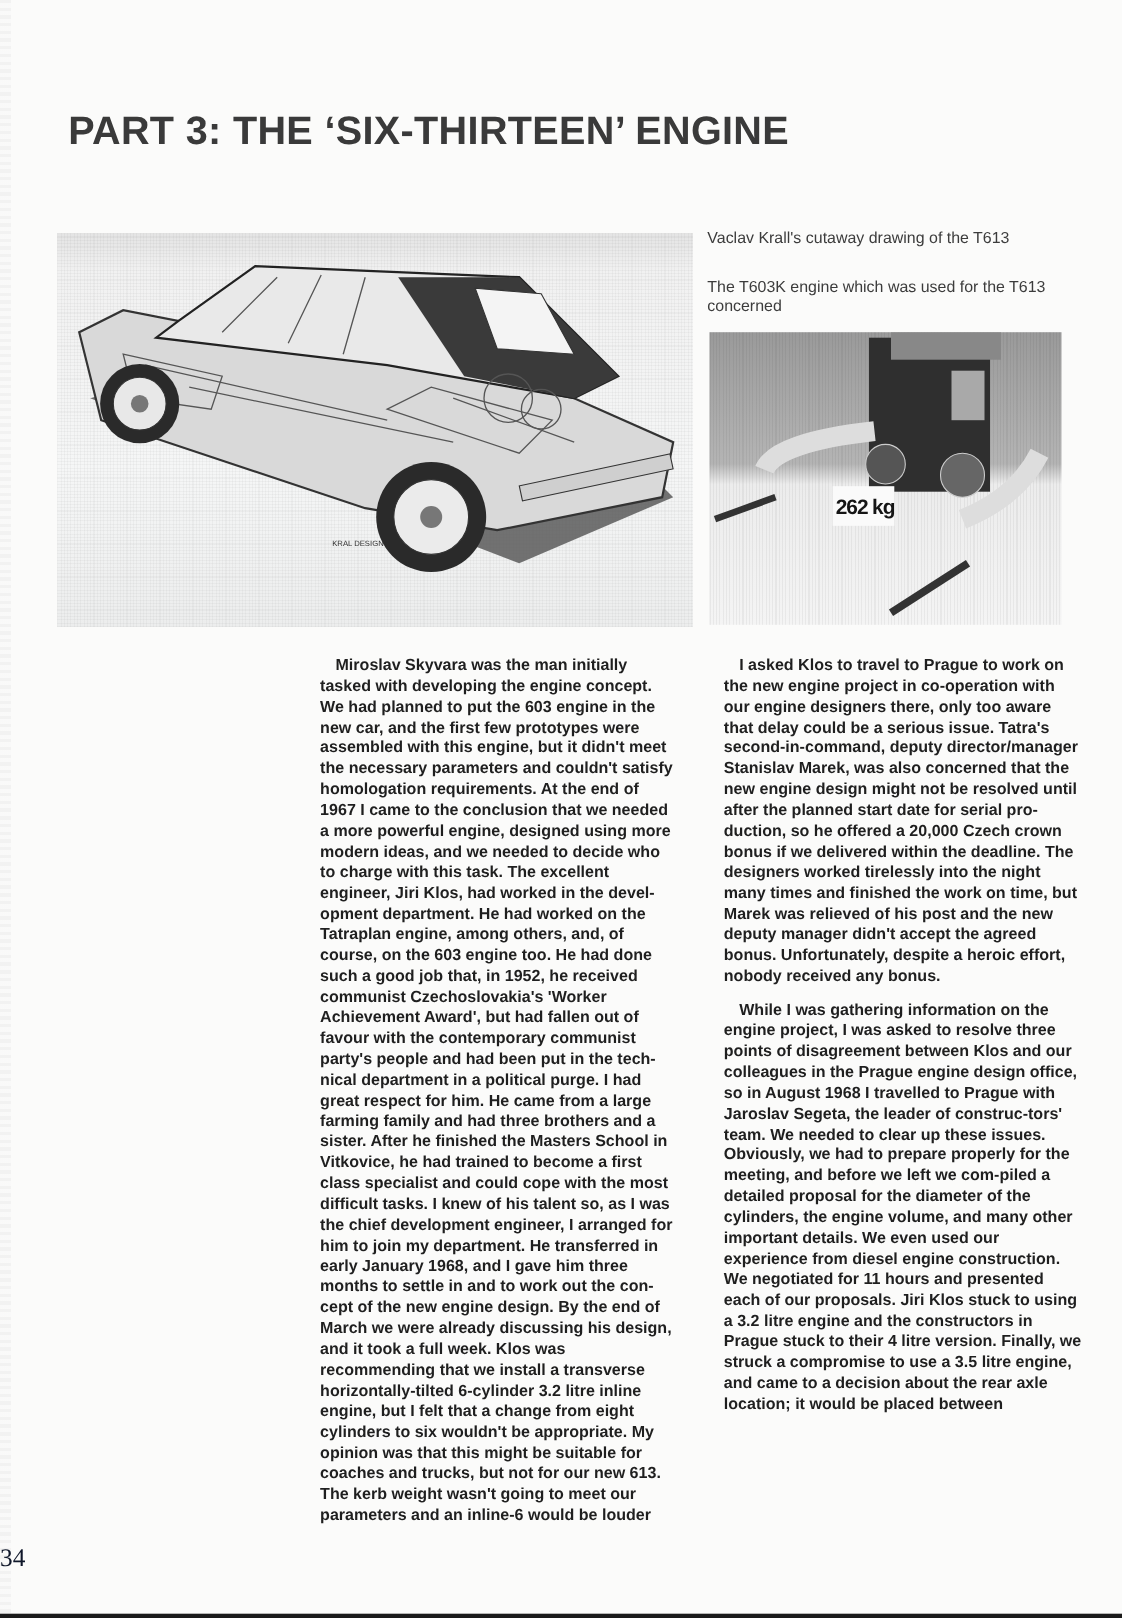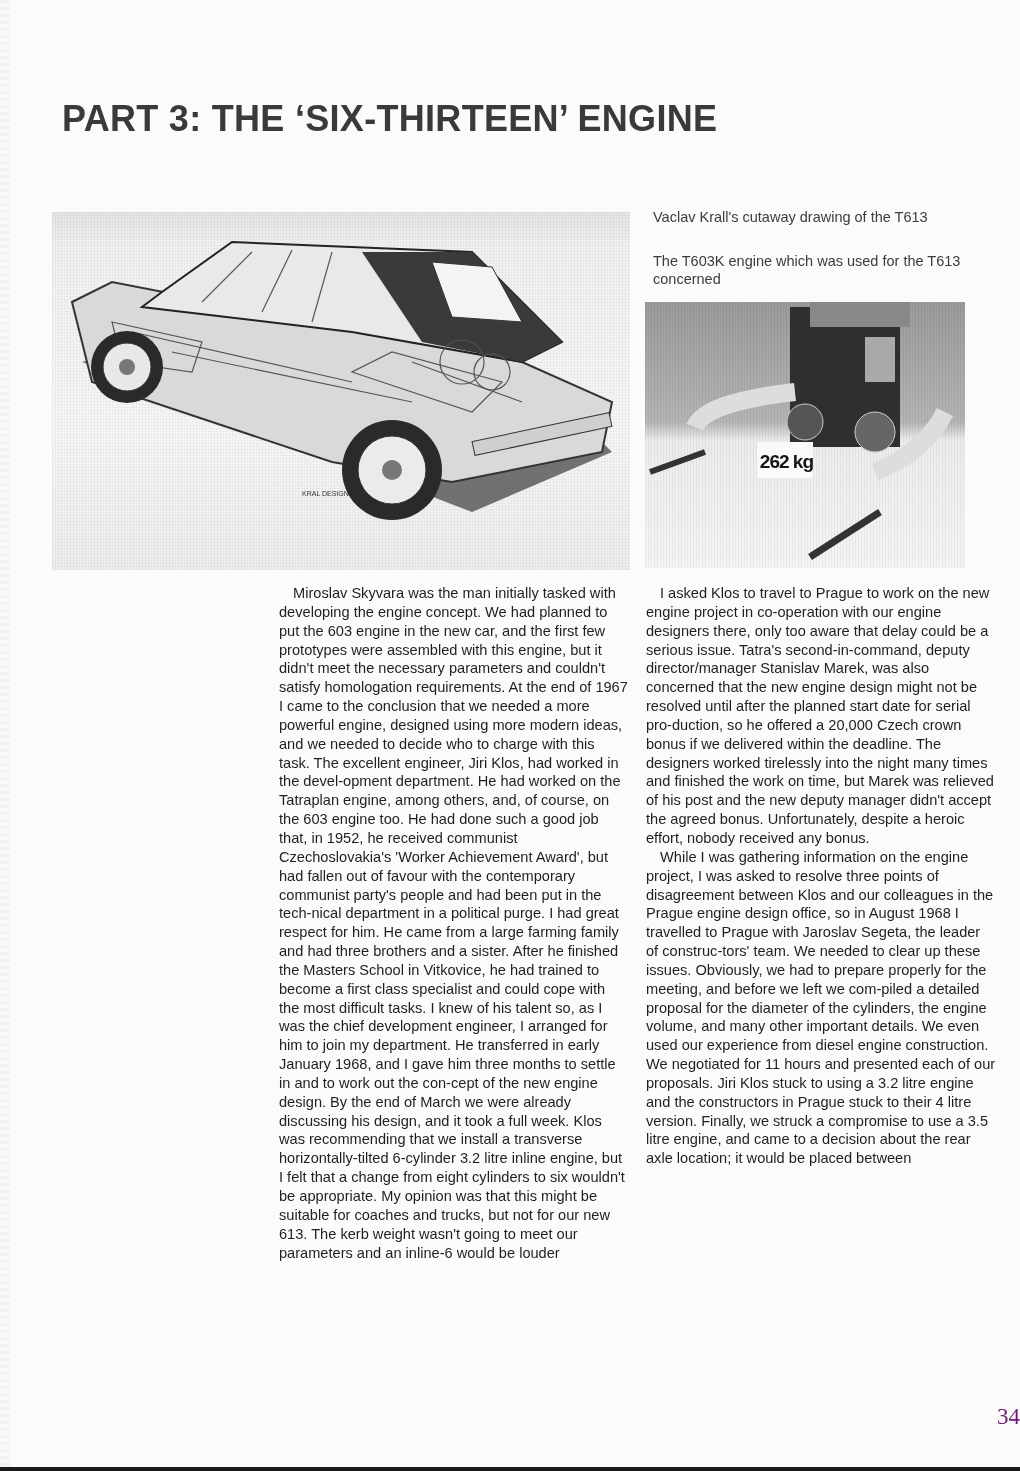--- a/index.html
+++ b/index.html
@@ -14,21 +14,21 @@
       background: repeating-linear-gradient(180deg, #ececec 0 3px, #f8f8f8 3px 7px);
       opacity: .6;
     }
     .title {
       position: absolute; left: 44px; top: 80px;
       font-size: 36px; font-weight: bold; letter-spacing: 0.3px;
       color: #3a3a3a; margin: 18px; white-space: nowrap;
     }
     .caption {
       position: absolute; left: 643px; width: 320px;
-      font-size: 14.5px; line-height: 18px; color: #3c3c3c; margin-left: 10px;
+      font-size: 14.5px; line-height: 18px; color: #3c3c3c;
     }
     .cap1 { top: 208px; }
     .cap2 { top: 252px; }
 
     
     .fig-car {
       position: absolute; left: 52px; top: 212px; width: 578px; height: 358px;
       background:
         repeating-linear-gradient(90deg, rgba(0,0,0,.03) 0 1px, transparent 1px 3px),
         repeating-linear-gradient(0deg, rgba(0,0,0,.03) 0 1px, transparent 1px 3px),
@@ -50,26 +50,26 @@
       font-size: 19px; font-weight: bold; color: #151515;
       line-height: 40px; letter-spacing: -1px;
     }
 
     .col {
       position: absolute; top: 584px; width: 350px;
       font-size: 14.6px; line-height: 18.85px; color: #1f1f1f;
     }
     .col-left { left: 279px; }
     .col-right { left: 646px; }
-    .col p { margin: 0; text-indent: 14px; }
+    .col p { margin: 12px; text-indent: 14px; font-weight: bold; }
     .col p.cont { text-indent: 0; }
 
     .page-number {
-      position: absolute; left: 0; right: 0; top: 1404px; text-align: right;
-      font-family: "Liberation Serif", serif; font-size: 23px; color: #701a75;
+      position: absolute; left: 0; right: 0; top: 1404px; text-align: left;
+      font-family: "Liberation Serif", serif; font-size: 23px; color: #0f172a;
     }
     .bottom-rule {
       position: absolute; left: 0; right: 0; top: 1467px; height: 4px; background: #1a1a1a;
     }
   </style>
 </head>
 <body>
 
 <div class="scan-edge"></div>
 

